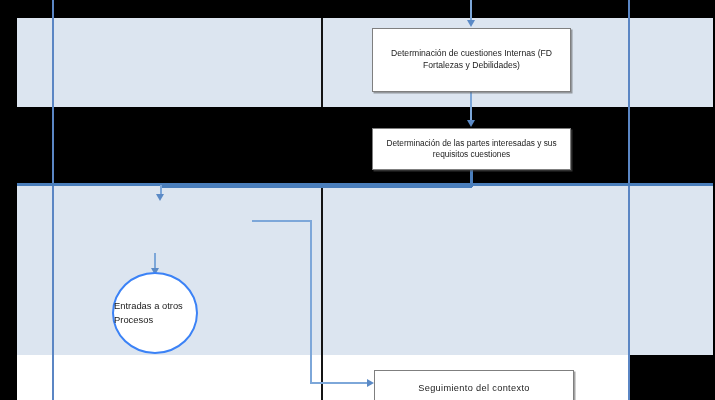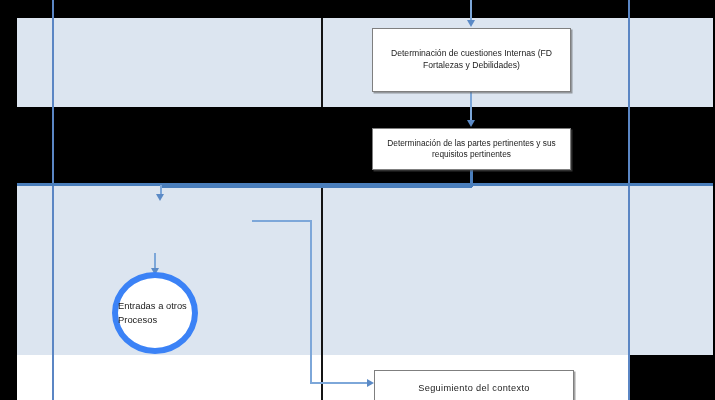--- a/index.html
+++ b/index.html
@@ -25,21 +25,21 @@
   .node span{display:block;line-height:1.35;padding:0 4px;text-align:center;}
 
   #node-internas{left:372px;top:28px;width:199px;height:64px;font-size:8.6px;}
   #node-partes{left:372px;top:128px;width:199px;height:42px;font-size:8.3px;}
   #node-revision{left:67px;top:201px;width:185px;height:52px;font-size:8.3px;}
   #node-seguimiento{left:374px;top:370px;width:200px;height:36px;font-size:9.2px;}
   #node-seguimiento span{letter-spacing:.35px;}
 
   
   #node-entradas{position:absolute;left:112px;top:272px;width:86px;height:82px;
-        background:#fff;border:6px solid #3b82f6;border-radius:50%;
+        background:#fff;border:2px solid #3b82f6;border-radius:50%;
         display:flex;align-items:center;justify-content:center;
         box-sizing:border-box;}
   #node-entradas span{display:block;font-size:9.4px;line-height:1.45;
         color:#1b1b1b;text-align:left;}
 
   
   .conn-v{position:absolute;width:2px;background:#7da7d9;}
   .conn-h{position:absolute;height:2px;background:#7da7d9;}
   .conn-v.thick{width:3px;background:#4a7ebb;}
   .conn-h.thick{height:3px;background:#4a7ebb;}
@@ -82,21 +82,21 @@
   <div class="conn-h" style="left:252px;top:220px;width:60px;"></div>
   <div class="conn-v" style="left:310px;top:220px;height:163px;"></div>
   <div class="conn-h" style="left:310px;top:382px;width:58px;"></div>
   <div class="arrow-right" style="left:367px;top:379px;"></div>
 
   <div class="node" id="node-internas">
     <span>Determinación de cuestiones Internas (FD Fortalezas y Debilidades)</span>
   </div>
 
   <div class="node" id="node-partes">
-    <span>Determinación de las partes pertinentes y sus requisitos pertinentes</span>
+    <span>Determinación de las partes interesadas y sus requisitos cuestiones</span>
   </div>
 
 
   <div id="node-entradas">
     <span>Entradas a otros Procesos</span>
   </div>
 
   <div class="node" id="node-seguimiento">
     <span>Seguimiento del contexto</span>
   </div>

